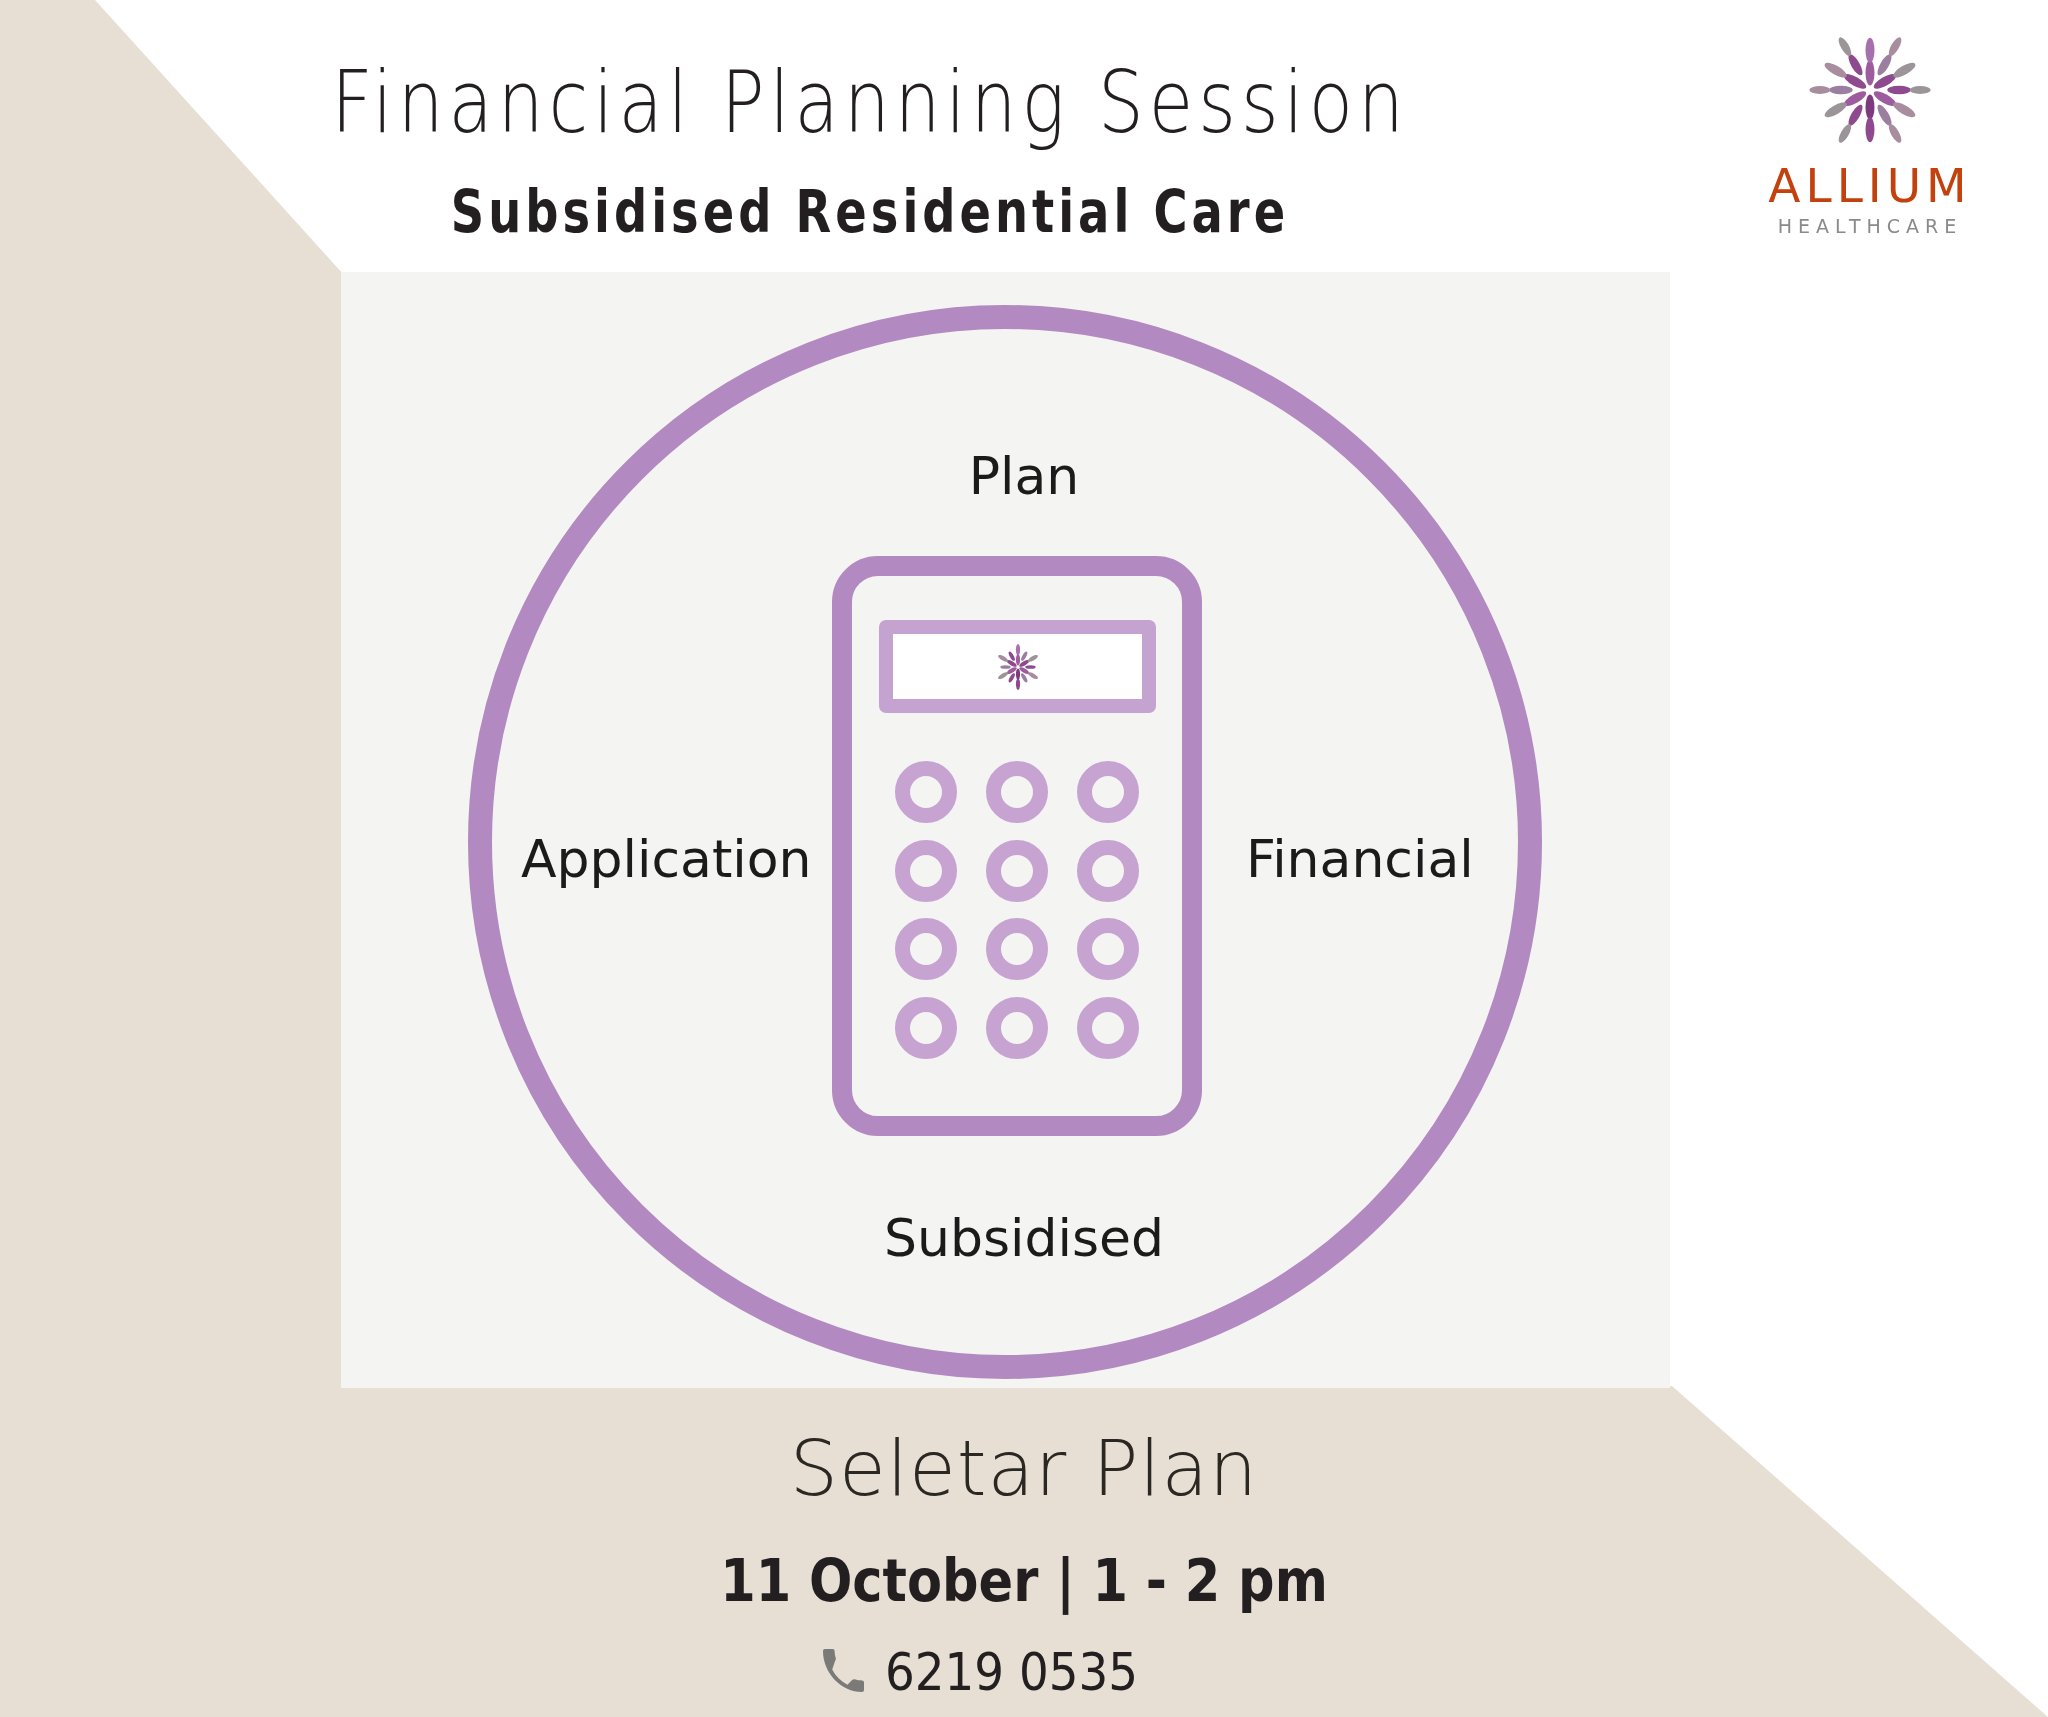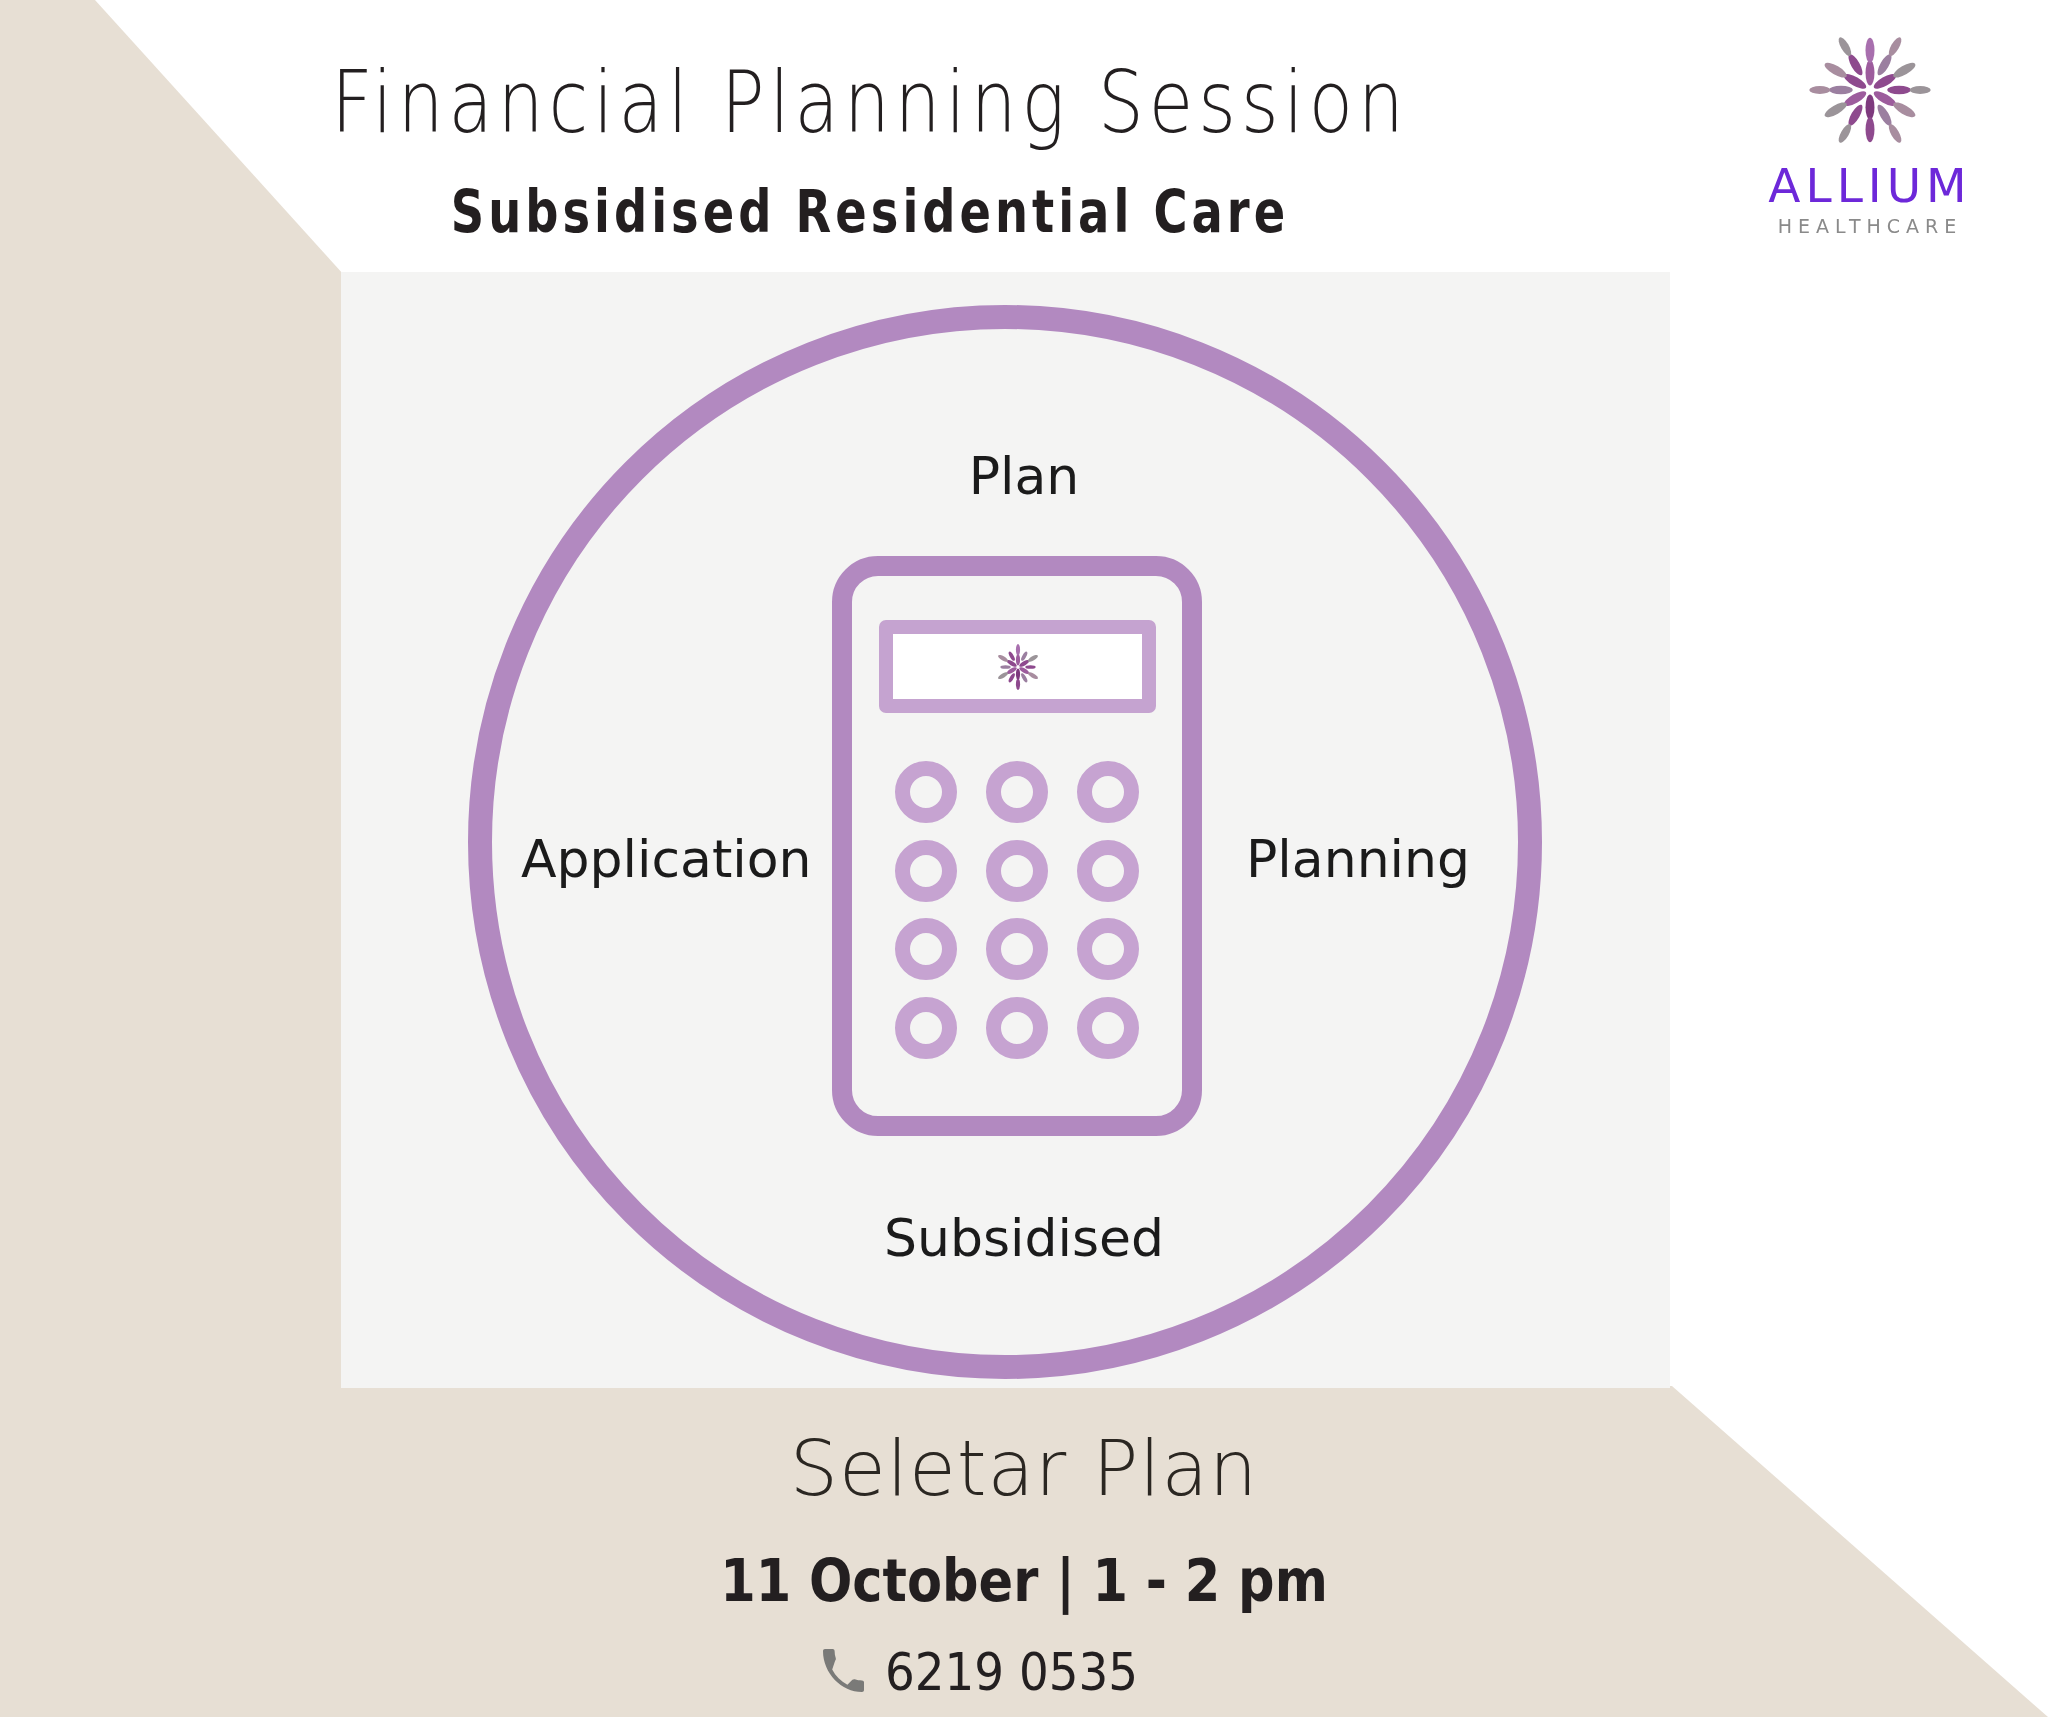--- a/index.html
+++ b/index.html
@@ -106,21 +106,21 @@
     height: 132px;
     margin: 0 auto;
     display: block;
   }
   .logo-word {
     margin-top: 6px;
     font-family: "DejaVu Sans", sans-serif;
     font-size: 47px;
     font-weight: 400;
     letter-spacing: 5px;
-    color: #6d28d9;
+    color: #c2410c;
     line-height: 1;
   }
   .logo-sub {
     margin-top: 8px;
     font-family: "DejaVu Sans", sans-serif;
     font-size: 19px;
     font-weight: 400;
     letter-spacing: 6px;
     color: #8a8a8a;
     line-height: 1;
@@ -402,21 +402,21 @@
     <div class="key"></div>
     <div class="key"></div>
     <div class="key"></div>
     <div class="key"></div>
     <div class="key"></div>
     <div class="key"></div>
   </div>
 
   <div class="label label-plan">Plan</div>
   <div class="label label-application">Application</div>
-  <div class="label label-subsidies">Planning</div>
+  <div class="label label-subsidies">Financial</div>
   <div class="label label-processes">Subsidised</div>
 
   <div class="venue">Seletar Plan</div>
   <div class="datetime">11 October  |  1 - 2 pm</div>
 
   <div class="contact">
     <div class="contact-item">
       <svg class="icon-phone" viewBox="0 0 24 24">
         <path fill="#7a7a78" d="M6.6 10.8c1.7 3.3 4.3 5.9 7.6 7.6l2.5-2.5c.3-.3.8-.4 1.2-.3 1.1.4 2.4.6 3.6.6.6 0 1 .4 1 1V21c0 .6-.4 1-1 1C11.3 22 2 12.7 2 1.5c0-.6.4-1 1-1h3.8c.6 0 1 .4 1 1 0 1.3.2 2.5.6 3.6.1.4 0 .9-.3 1.2L6.6 10.8z"></path>
       </svg>

